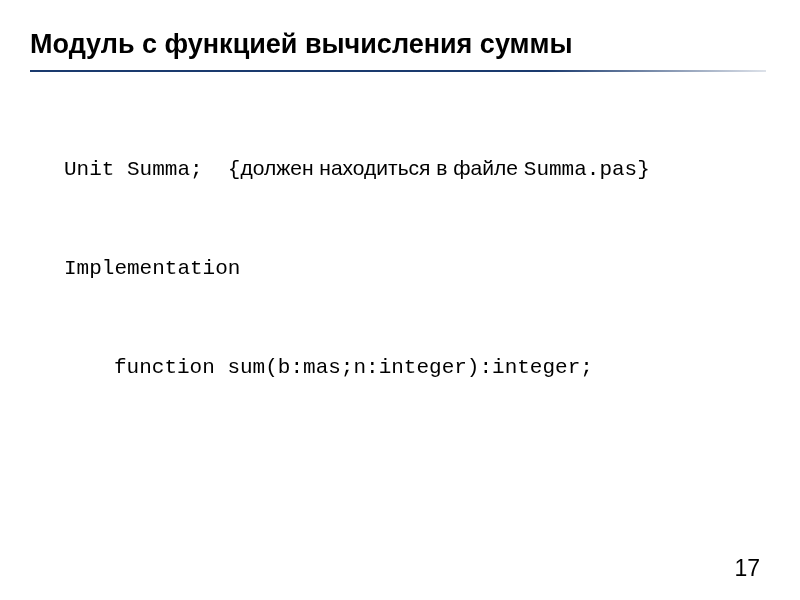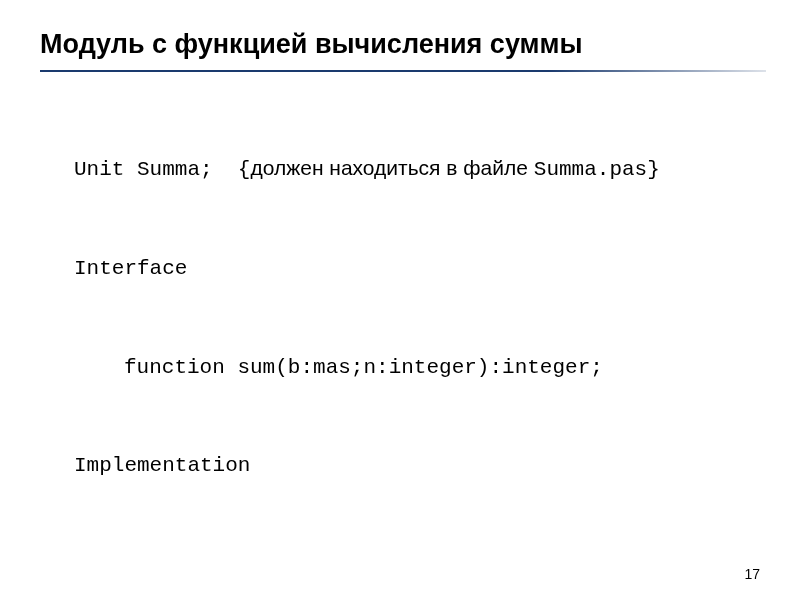--- a/index.html
+++ b/index.html
@@ -8,21 +8,21 @@
     width: 800px;
     height: 600px;
     background: #ffffff;
     font-family: Arial, Helvetica, sans-serif;
     overflow: hidden;
     position: relative;
   }
   .slide {
     width: 800px;
     height: 600px;
-    padding: 28px 34px 20px 40px;
+    padding: 28px 34px 20px 30px;
     box-sizing: border-box;
     position: relative;
   }
   .title {
     font-size: 27px;
     font-weight: bold;
     color: #000;
     margin: 0 0 8px 0;
     line-height: 1.25;
   }
@@ -43,40 +43,39 @@
     display: block;
     margin-left: 34px;
   }
   .non-mono {
     font-family: Arial, Helvetica, sans-serif;
   }
   .page-num {
     position: absolute;
     bottom: 18px;
     right: 40px;
-    font-size: 14px;
+    font-size: 23px;
     color: #000;
     font-family: Arial, Helvetica, sans-serif;
   }
   
   .i1 { padding-left: 50px; }
 </style>
 </head>
 <body>
 
 <div class="slide">
 
   <h1 class="title">Модуль с функцией вычисления суммы</h1>
   <div class="rule"></div>
 
   <div class="code-block">
     <span class="code-line"><span>Unit Summa;  {</span><span class="non-mono">должен находиться в файле </span><span>Summa.pas}</span></span>
-    <span class="code-line">Interface</span>
+    <span class="code-line">Implementation</span>
     <span class="code-line i1">function sum(b:mas;n:integer):integer;</span>
-    <span class="code-line">Implementation</span>
     
     
     
     
     
     
     
     
   </div>
 

